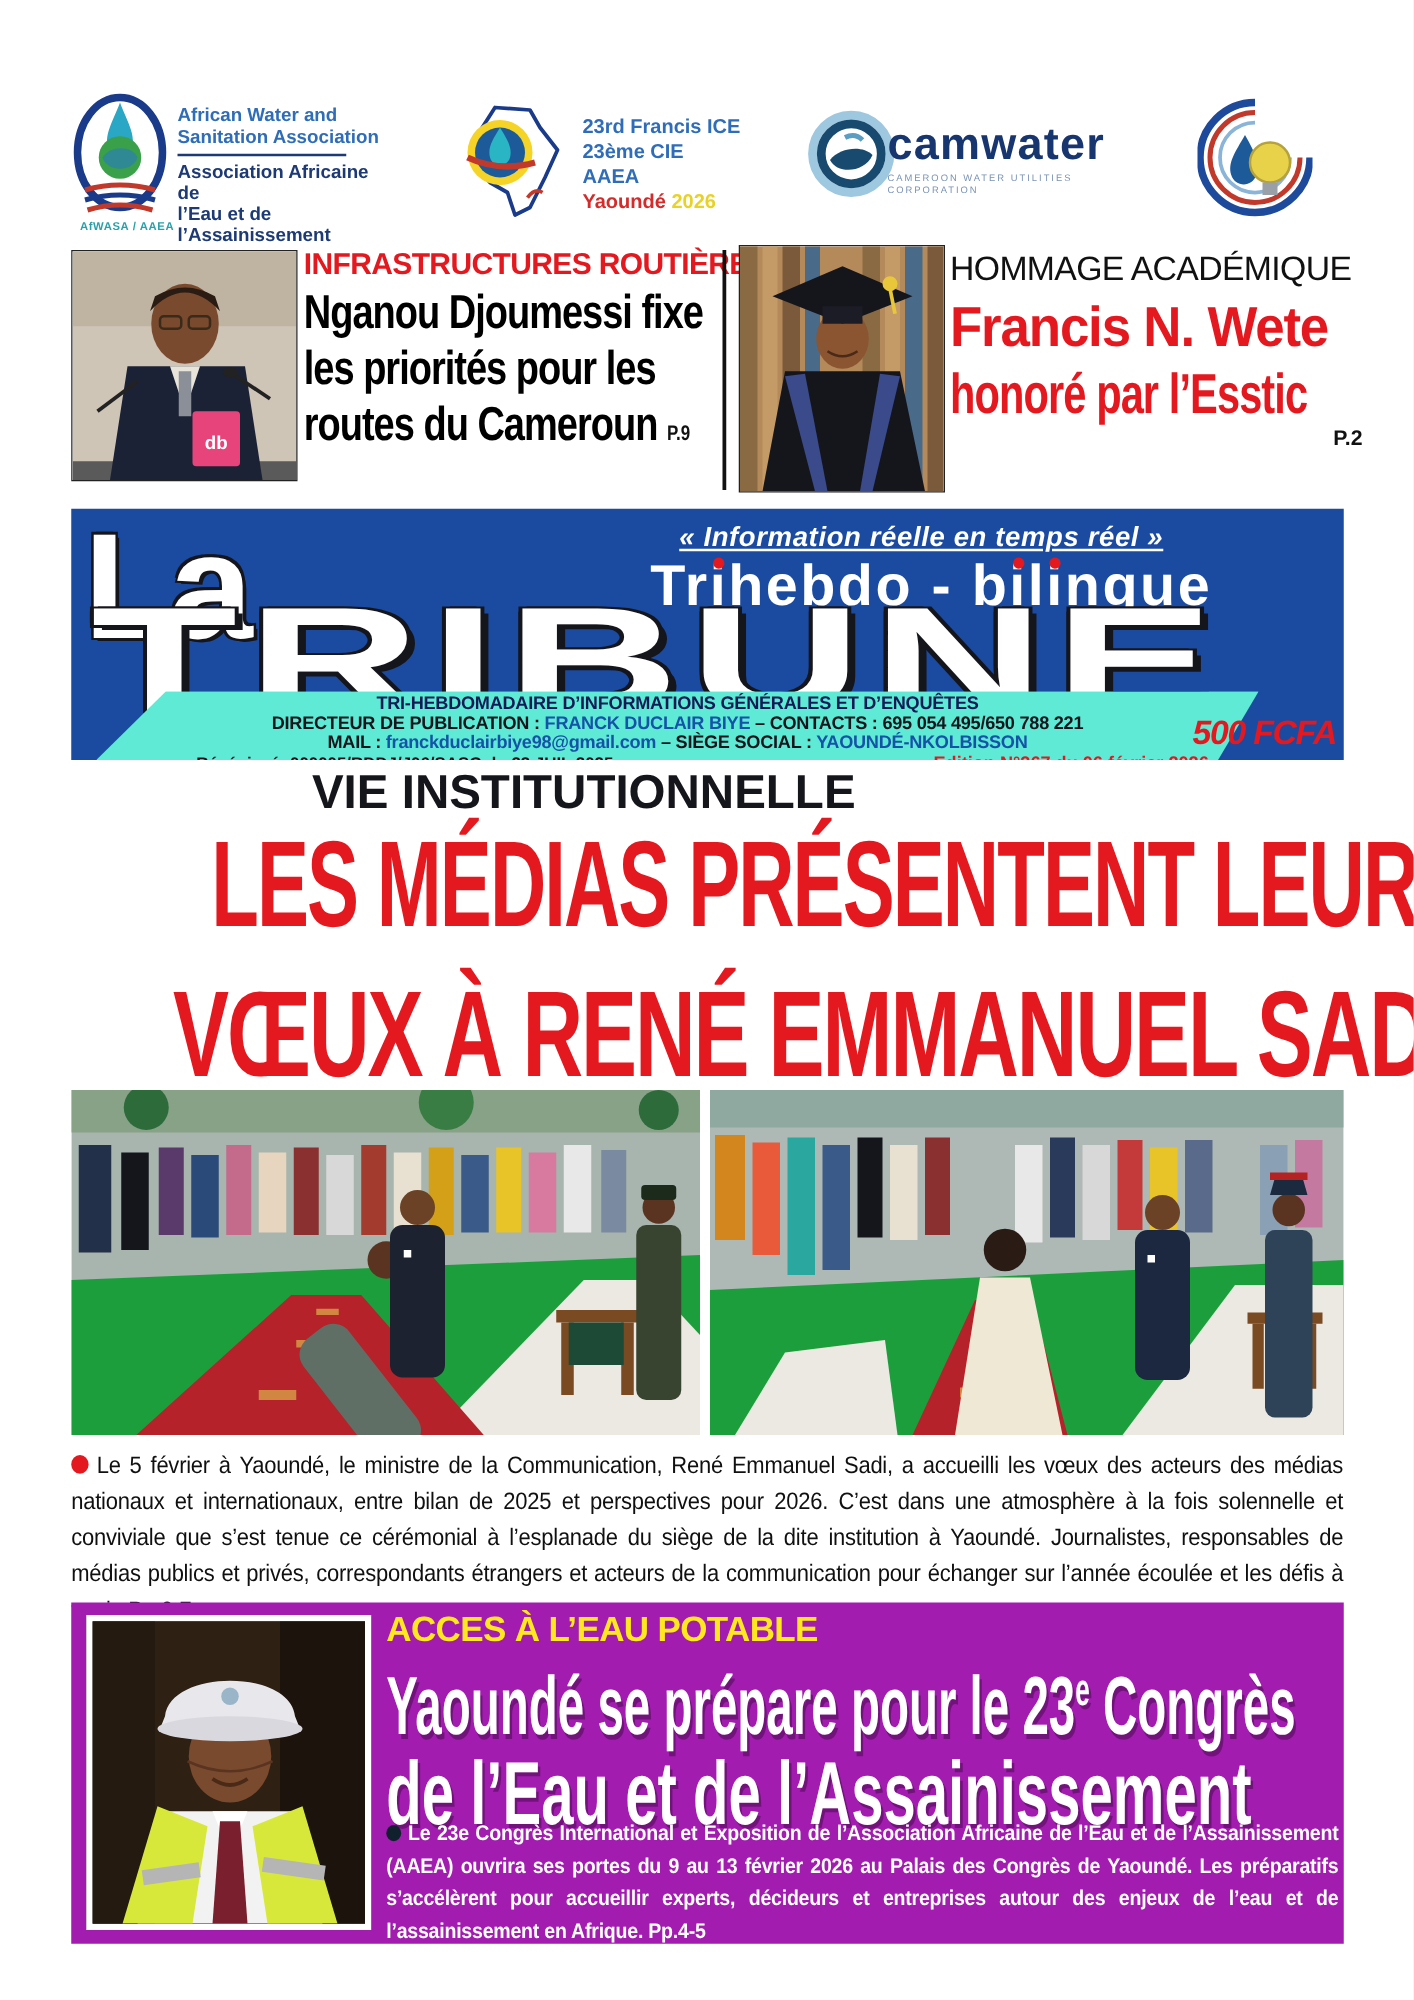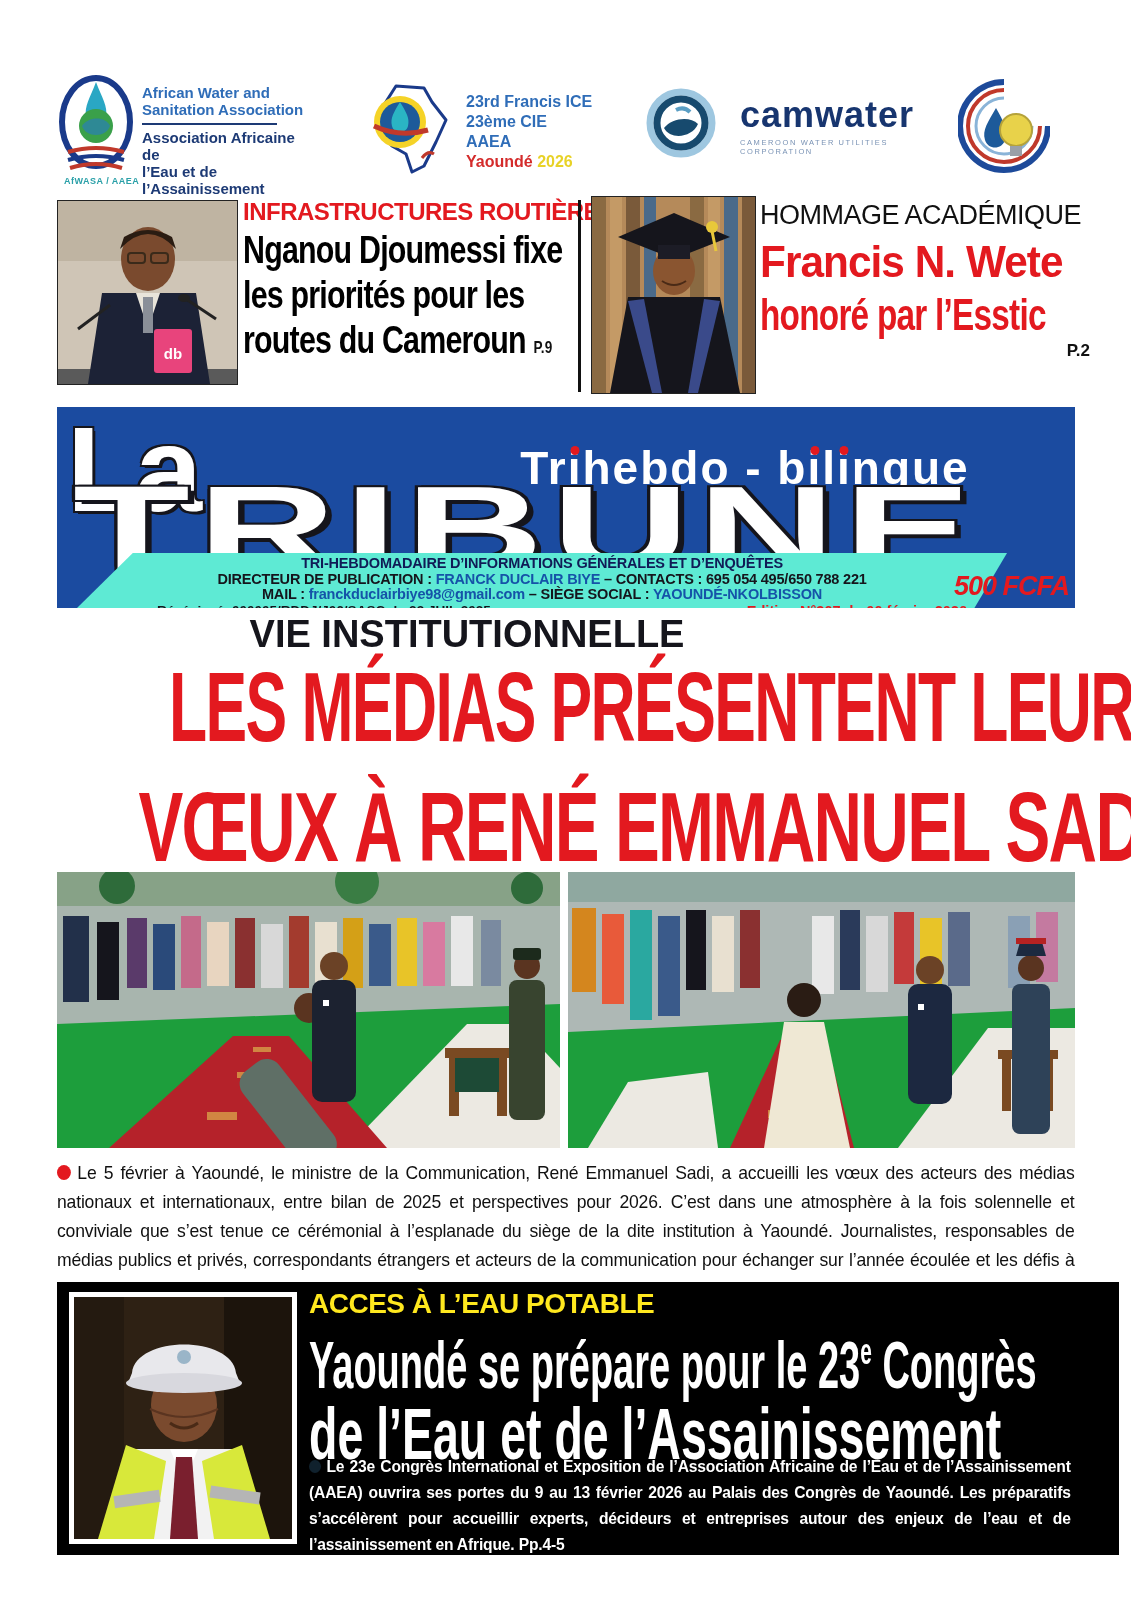--- a/index.html
+++ b/index.html
@@ -59,21 +59,21 @@
   .main-headline-line{display:block;text-align:center;color:#e3191f;font-weight:800;
                       font-size:80px;line-height:98px;letter-spacing:-2px;white-space:nowrap;}
   .mh-l1{transform:scale(.78,1.22);transform-origin:center top;}
   .mh-l2{transform:scale(.84,1.22);transform-origin:center top;}
   .lead{font-size:19px;line-height:29px;text-align:justify;color:#101010;font-weight:500;
         transform:scaleX(.925);transform-origin:top left;letter-spacing:-.2px;}
   .bullet{display:inline-block;width:15px;height:15px;border-radius:50%;background:#e3191f;
           margin-right:7px;vertical-align:-1px;}
 
   
-  #green-banner{background:#000000;padding-left:44px;}
+  #green-banner{background:#a21caf;}
   .gb-photo{border:5px solid #fff;overflow:hidden;background:#241a10;}
   .gb-kicker{color:#ffe81e;font-weight:bold;font-size:28px;letter-spacing:-.5px;}
   .gb-h-line{display:block;color:#fff;font-weight:800;white-space:nowrap;
              text-shadow:2.5px 2.5px 0 rgba(0,0,0,.3);}
   .gb-h1{font-size:50px;transform:scale(.76,1.32);transform-origin:top left;line-height:52px;}
   .gb-h2{font-size:56px;transform:scale(.83,1.28);transform-origin:top left;line-height:58px;}
   .gb-sup{font-size:.55em;vertical-align:super;}
   .gb-body{color:#fff;font-size:17px;line-height:26px;text-align:justify;font-weight:600;
            transform:scaleX(.92);transform-origin:top left;letter-spacing:-.2px;}
   .bullet-dark{display:inline-block;width:13px;height:13px;border-radius:50%;background:#10212d;
@@ -123,21 +123,21 @@
     </div>
   </div>
 
   <div class="abs" style="left:646px;top:88px;width:230px;height:80px">
     <svg class="abs" style="left:0;top:0" width="70" height="70" viewBox="0 0 70 70">
       <circle cx="35" cy="35" r="31" fill="none" stroke="#9ec7e0" stroke-width="7"></circle>
       <circle cx="35" cy="35" r="24" fill="none" stroke="#174a6e" stroke-width="7"></circle>
       <path d="M18 40 C26 30 44 28 52 36 C46 50 24 52 18 40 Z" fill="#174a6e"></path>
       <path d="M30 22 q8 -4 14 2" fill="none" stroke="#5a9ec4" stroke-width="4"></path>
     </svg>
-    <div class="abs" style="left:94px;top:6px">
+    <div class="abs" style="left:64px;top:6px">
       <div class="camwater-word">camwater</div>
       <div class="camwater-tag">CAMEROON WATER UTILITIES CORPORATION</div>
     </div>
   </div>
 
   <svg class="abs" style="left:958px;top:78px" width="92" height="98" viewBox="0 0 92 98">
     <path d="M46 4 A44 44 0 1 0 90 48" fill="none" stroke="#1d4a9a" stroke-width="6"></path>
     <path d="M46 12 A36 36 0 1 0 82 48" fill="none" stroke="#c0392b" stroke-width="4"></path>
     <path d="M46 20 A28 28 0 1 0 74 48" fill="none" stroke="#8ab4d8" stroke-width="3"></path>
     <path d="M38 30 C46 44 50 52 47 62 C44 72 30 72 27 62 C24 52 30 44 38 30 Z" fill="#1d5a9a"></path>
@@ -206,20 +206,21 @@
     <div class="kicker-black nw">HOMMAGE ACADÉMIQUE</div>
     <div class="tr-headline" style="margin-top:4px">
       <span class="scl-94 nw">Francis N. Wete</span>
       <span class="scl-74 nw">honoré par l’Esstic</span>
     </div>
     <div class="pref" style="text-align:right;margin-top:0px">P.2</div>
   </div>
 
   <div id="masthead" class="abs" style="left:57px;top:407px;width:1018px;height:201px">
     <div class="abs mh-la" style="left:10px;top:2px">La</div>
+    <div class="abs mh-slogan" style="left:390px;top:10px;width:580px">« Information réelle en temps réel »</div>
     <div class="abs mh-sub nw" style="left:378px;top:34px;width:620px">Tr<span class="red-i">i</span>hebdo - b<span class="red-i">i</span>l<span class="red-i">i</span>ngue</div>
     <div class="abs mh-title nw" style="left:16px;top:62px">TRIBUNE</div>
     <div class="abs mh-band" style="left:20px;top:146px;width:930px;height:52px">
       <div class="band-l1">TRI-HEBDOMADAIRE D’INFORMATIONS GÉNÉRALES ET D’ENQUÊTES</div>
       <div class="band-l23"><span class="band-dark">DIRECTEUR DE PUBLICATION : </span><span class="band-blue">FRANCK DUCLAIR BIYE</span><span class="band-dark"> – CONTACTS : </span><span class="band-dark">695 054 495/650 788 221</span></div>
       <div class="band-l23"><span class="band-dark">MAIL : </span><span class="band-blue">franckduclairbiye98@gmail.com</span><span class="band-dark"> – SIÈGE SOCIAL : </span><span class="band-blue">YAOUNDÉ-NKOLBISSON</span></div>
       <div style="position:relative;height:16px">
         <span class="abs band-receipt nw" style="left:80px;top:0">Récépissé :000005/RDDJ/J06/SASC du 23 JUIL 2025</span>
         <span class="abs band-edition nw" style="right:40px;top:0">Edition N°367 du 06 février 2026</span>
       </div>

